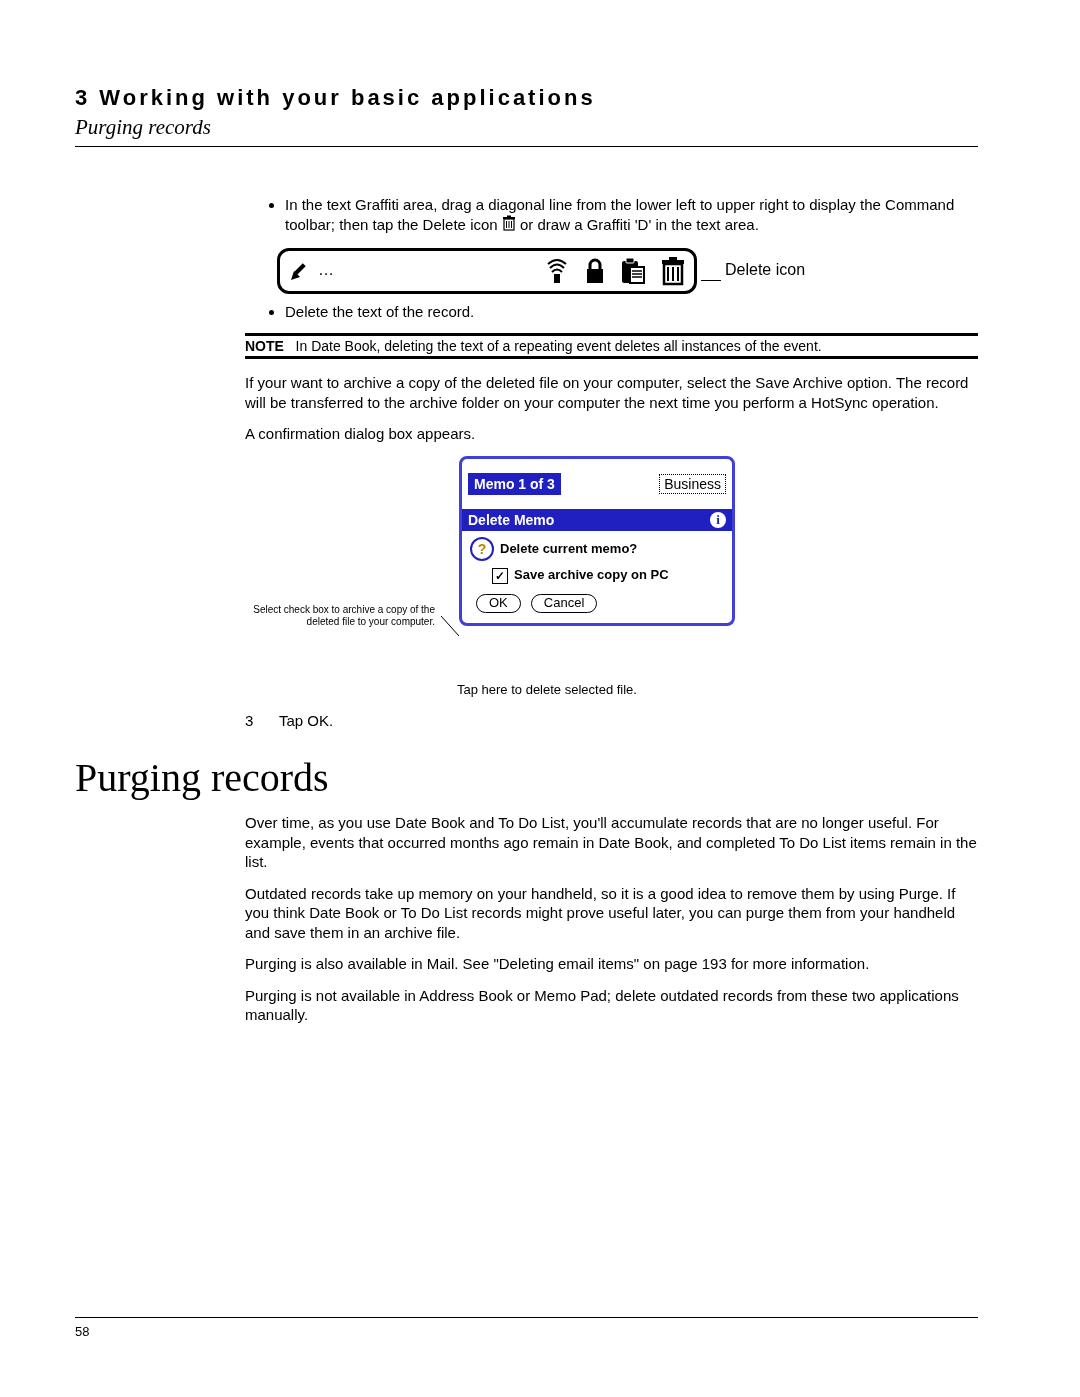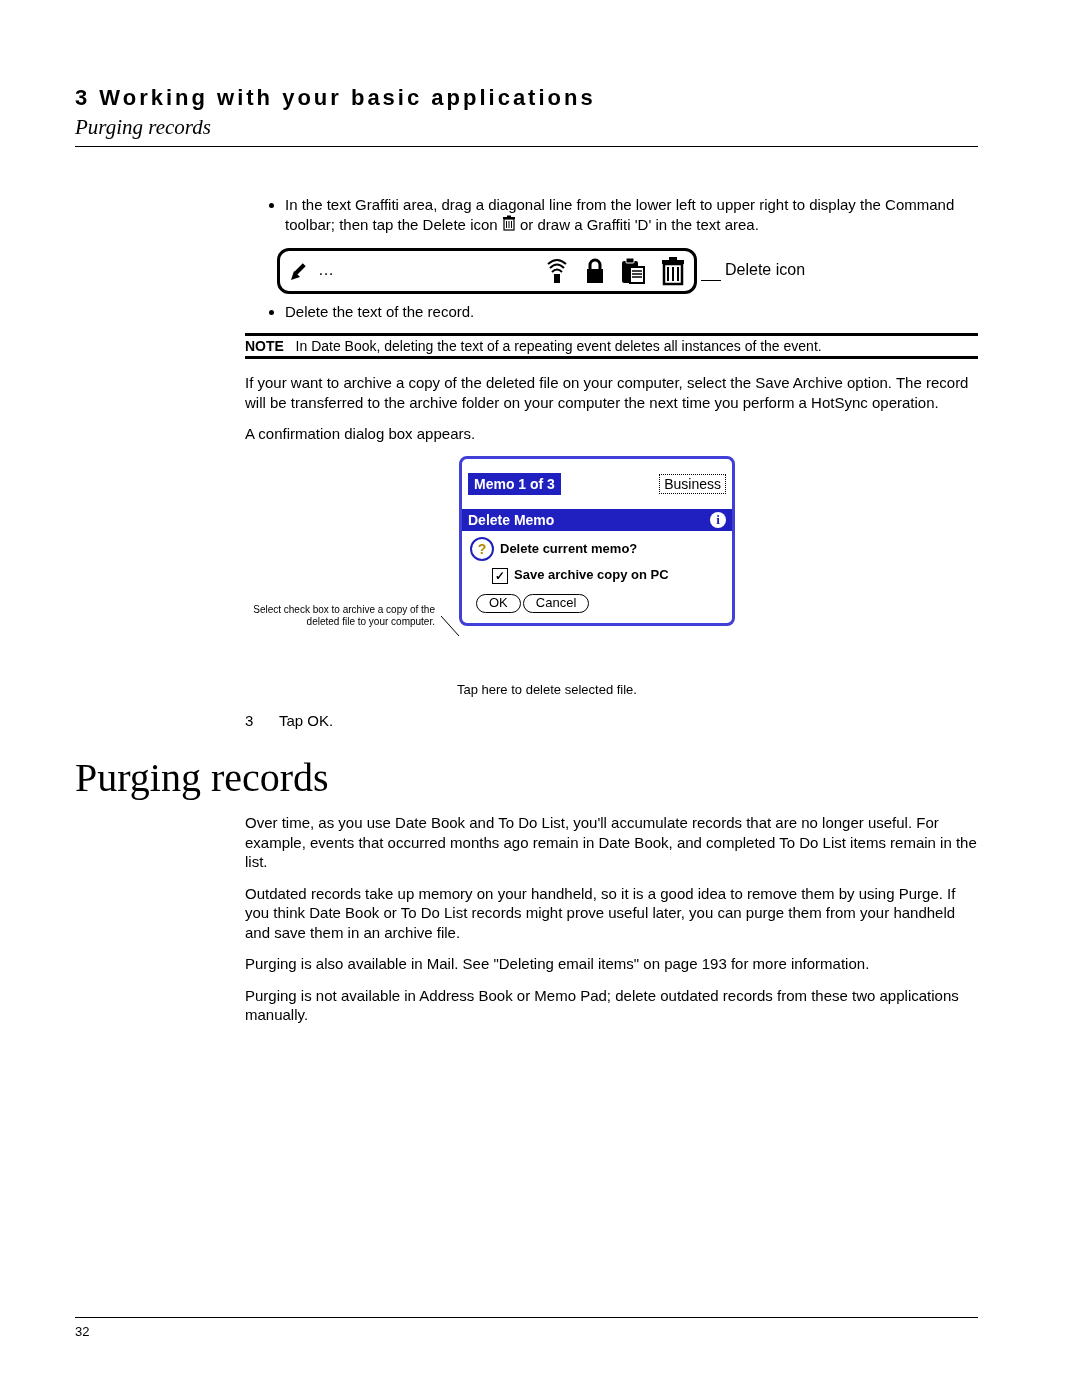--- a/index.html
+++ b/index.html
@@ -192,21 +192,21 @@
   }
   .dialog-checkrow {
     display:flex;align-items:center;gap:6px;margin:4px 0 10px 22px;
   }
   .chk {
     width:14px;height:14px;border:1.5px solid #000;
     display:flex;align-items:center;justify-content:center;
     font-size:12px;line-height:1;
   }
   .pd-btn-row {
-    display:flex;gap:2px;margin-left:6px;
+    display:flex;gap:10px;margin-left:6px;
   }
   .pd-btn {
     border:1.5px solid #000;border-radius:10px;
     padding:0 12px;font-size:13px;font-weight:normal;
     background:#fff;
   }
   .memo-caption-below {
     font-size:13px;
     margin: 6px 0 12px 212px;
   }
@@ -368,16 +368,16 @@
 
   <div class="body-content">
     <p class="para">Over time, as you use Date Book and To Do List, you'll accumulate records that are no longer useful. For example, events that occurred months ago remain in Date Book, and completed To Do List items remain in the list.</p>
     <p class="para">Outdated records take up memory on your handheld, so it is a good idea to remove them by using Purge. If you think Date Book or To Do List records might prove useful later, you can purge them from your handheld and save them in an archive file.</p>
     <p class="para">Purging is also available in Mail. See "Deleting email items" on page 193 for more information.</p>
     <p class="para">Purging is not available in Address Book or Memo Pad; delete outdated records from these two applications manually.</p>
   </div>
 
   <div class="footer-area">
     <div class="footer-rule"></div>
-    <div class="page-number">32</div>
+    <div class="page-number">58</div>
   </div>
 
 </div>
 
 </body></html>

